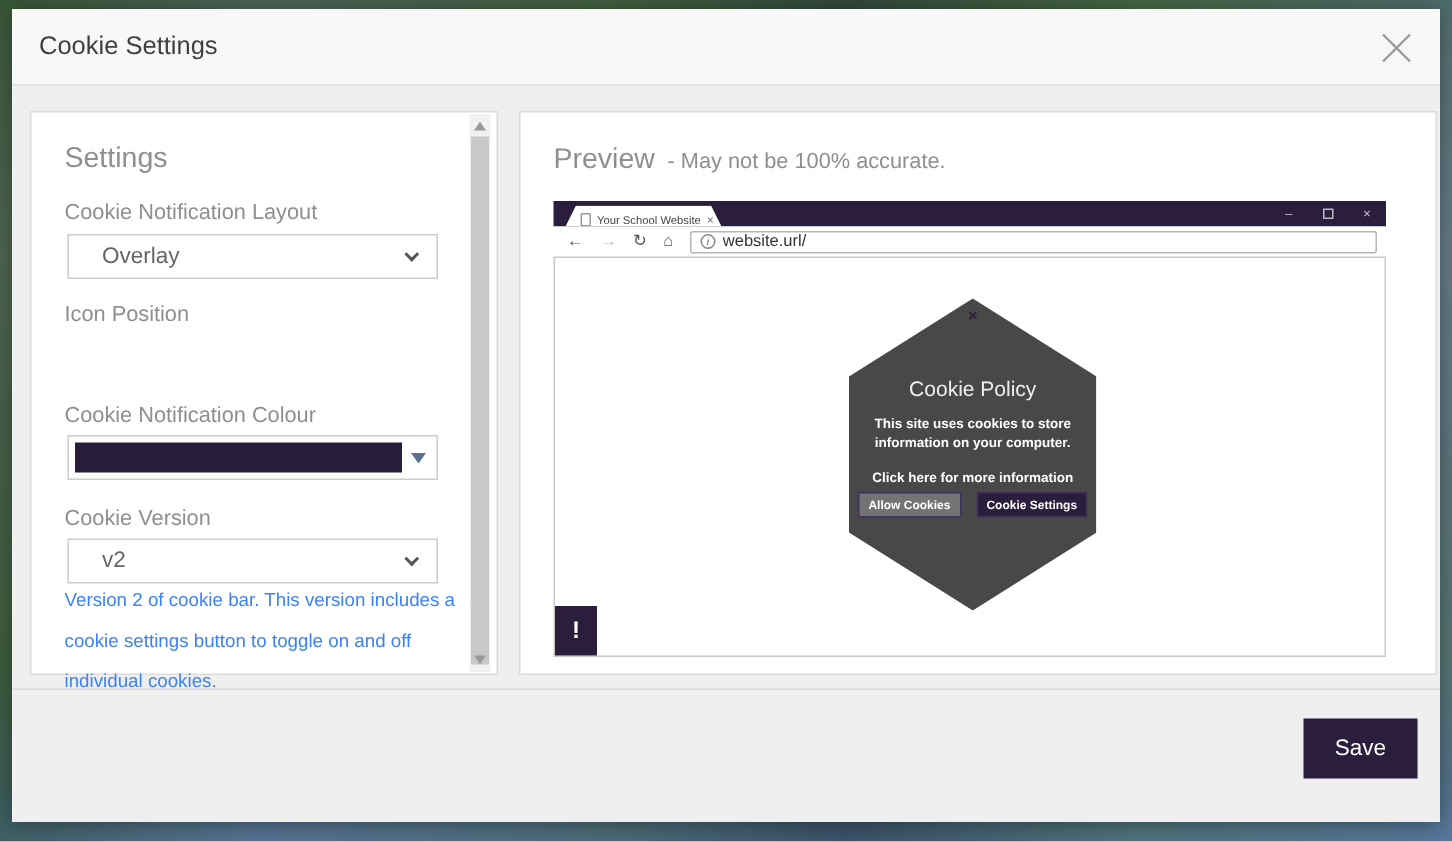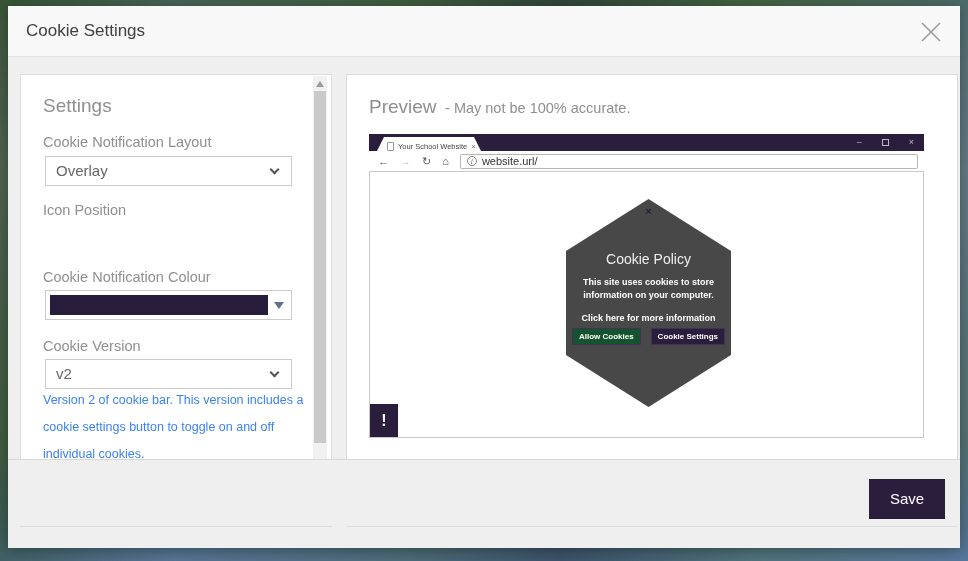--- a/index.html
+++ b/index.html
@@ -13,31 +13,31 @@
   }
 
   .modal { position:absolute; left:8px; top:6px; width:952px; height:542px;
     background:#efefef; box-shadow:0 2px 14px rgba(0,0,0,.35); }
 
   .modal-header { position:absolute; left:0; top:0; width:100%; height:51px;
     background:#f8f8f8; border-bottom:1px solid #e2e2e2; }
   .modal-title { position:absolute; left:18px; top:15px; font-size:17px; color:#404040; }
   .close-x { position:absolute; right:16px; top:13px; width:26px; height:26px; cursor:pointer; }
 
-  .panel { position:absolute; top:68px; height:453px; background:#fff; border:1px solid #dcdcdc; }
+  .panel { position:absolute; top:68px; height:376px; background:#fff; border:1px solid #dcdcdc; }
   .settings-panel { left:12px; width:312px; }
   .preview-panel { left:338px; width:612px; }
 
   .panel-heading { position:absolute; left:22px; top:20px; font-size:19px; color:#8f8f8f; }
 
   .field-label { position:absolute; left:22px; font-size:14.5px; color:#8f8f8f; white-space:nowrap; }
   .lbl1 { top:59px; } .lbl2 { top:127px; } .lbl3 { top:194px; } .lbl4 { top:263px; }
 
   .select { position:absolute; left:24px; width:247px; height:30px; background:#fff;
-    border:1px solid #ccc; font-size:15px; color:#666; line-height:28px; padding-left:10px; cursor:pointer; }
+    border:1px solid #ccc; font-size:15px; color:#666; line-height:28px; padding-left:22px; cursor:pointer; }
   .sel1 { top:81px; } .sel2 { top:148px; } .sel3 { top:284px; }
   .chev { position:absolute; right:13px; top:9px; width:7px; height:7px;
     border-right:2px solid #555; border-bottom:2px solid #555; transform:rotate(45deg); }
 
   .colorbox { position:absolute; left:24px; top:215px; width:247px; height:30px;
     background:#fff; border:1px solid #ccc; cursor:pointer; }
   .swatch { position:absolute; left:4px; top:4px; width:218px; height:20px; }
   .tri-down { position:absolute; right:7px; top:11px; width:0; height:0;
     border-left:5px solid transparent; border-right:5px solid transparent; border-top:7px solid #5b718e; }
 
@@ -177,21 +177,21 @@
           </div>
         </div>
 
         <div class="pagearea">
           <div class="hexagon" style="background-color: rgb(72, 72, 72);">
             <span class="hex-close">×</span>
             <div class="hex-title">Cookie Policy</div>
             <div class="hex-msg">This site uses cookies to store information on your computer.</div>
             <div class="hex-link">Click here for more information</div>
             <div class="hex-buttons">
-              <span class="hex-btn" style="background-color: #14532d;">Allow Cookies</span>
+              <span class="hex-btn" style="background-color: #737373;">Allow Cookies</span>
               <span class="hex-btn" style="background-color: rgb(43, 30, 61);">Cookie Settings</span>
             </div>
           </div>
           <div class="bang" style="background-color: rgb(43, 30, 61);">!</div>
         </div>
       </div>
     </div>
 
     <div class="modal-footer">
       <button class="save-btn" style="background-color: rgb(43, 30, 61);">Save</button>

